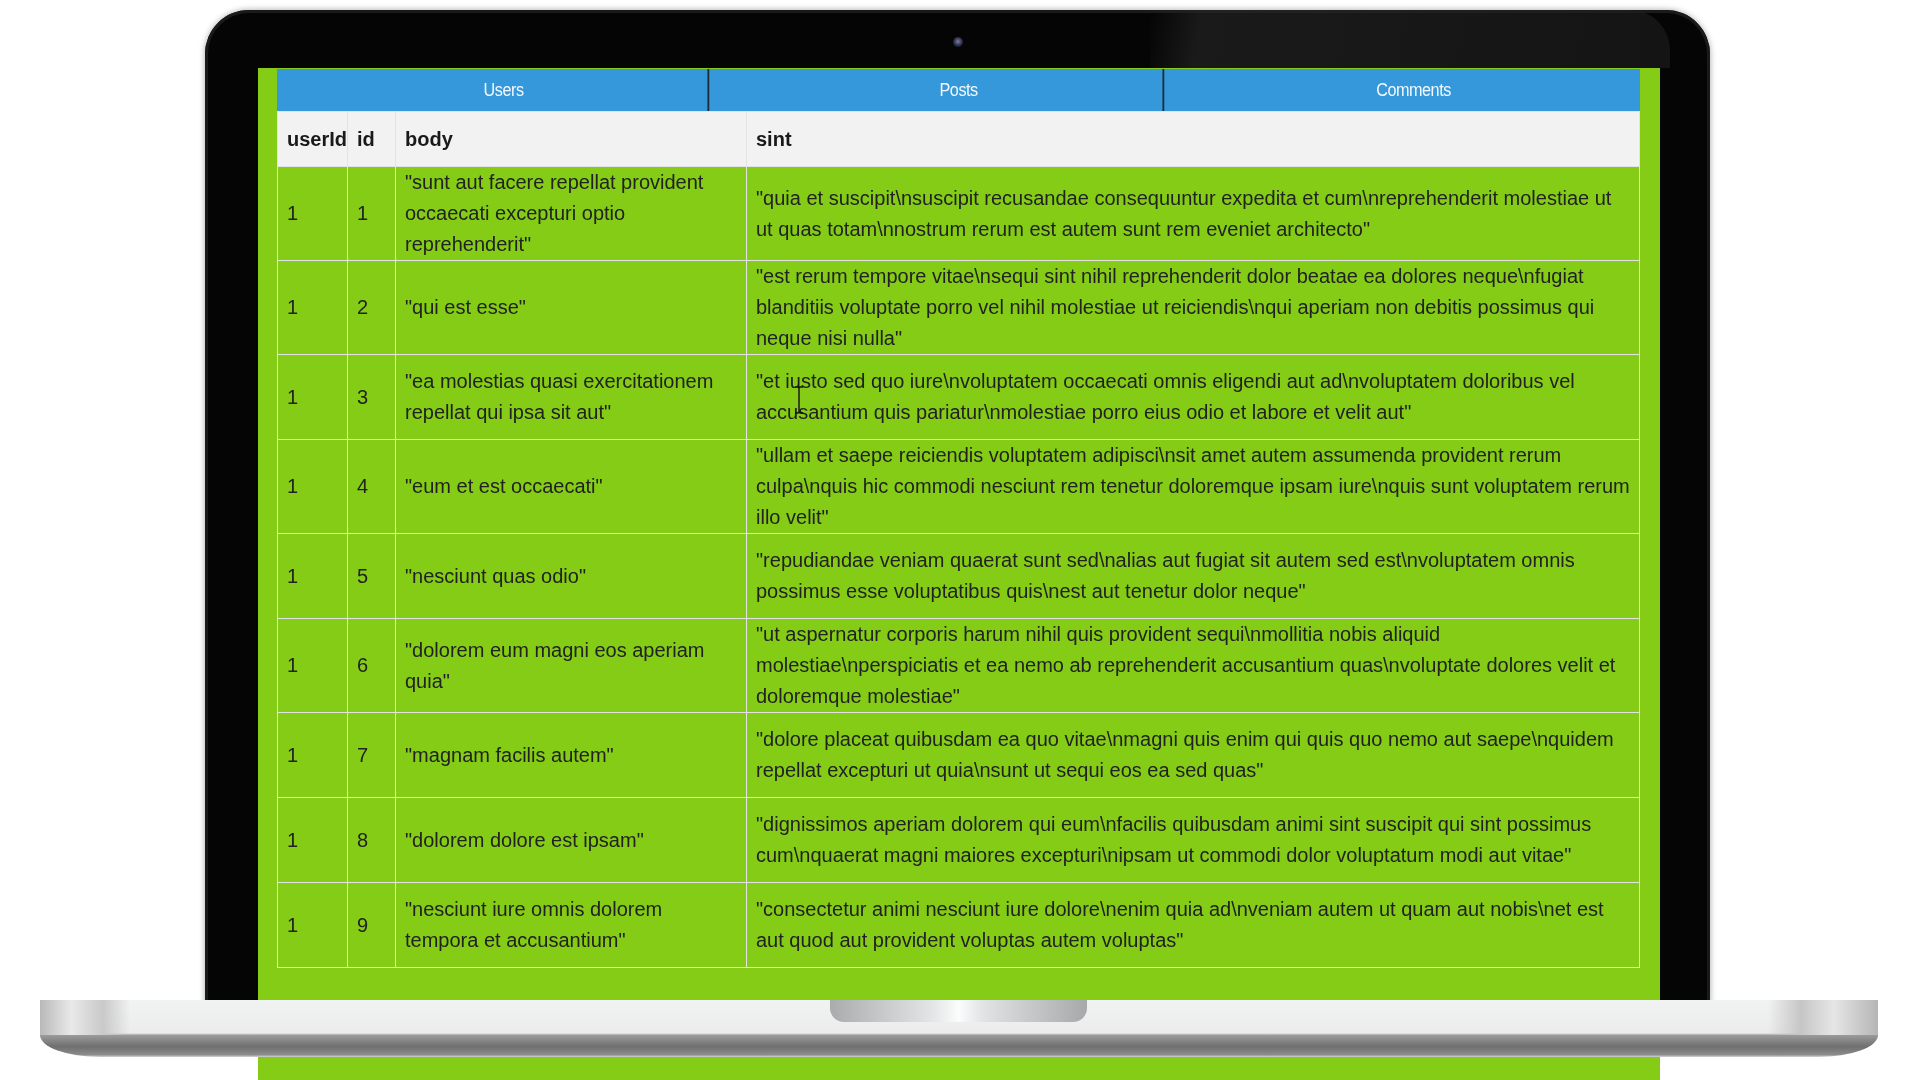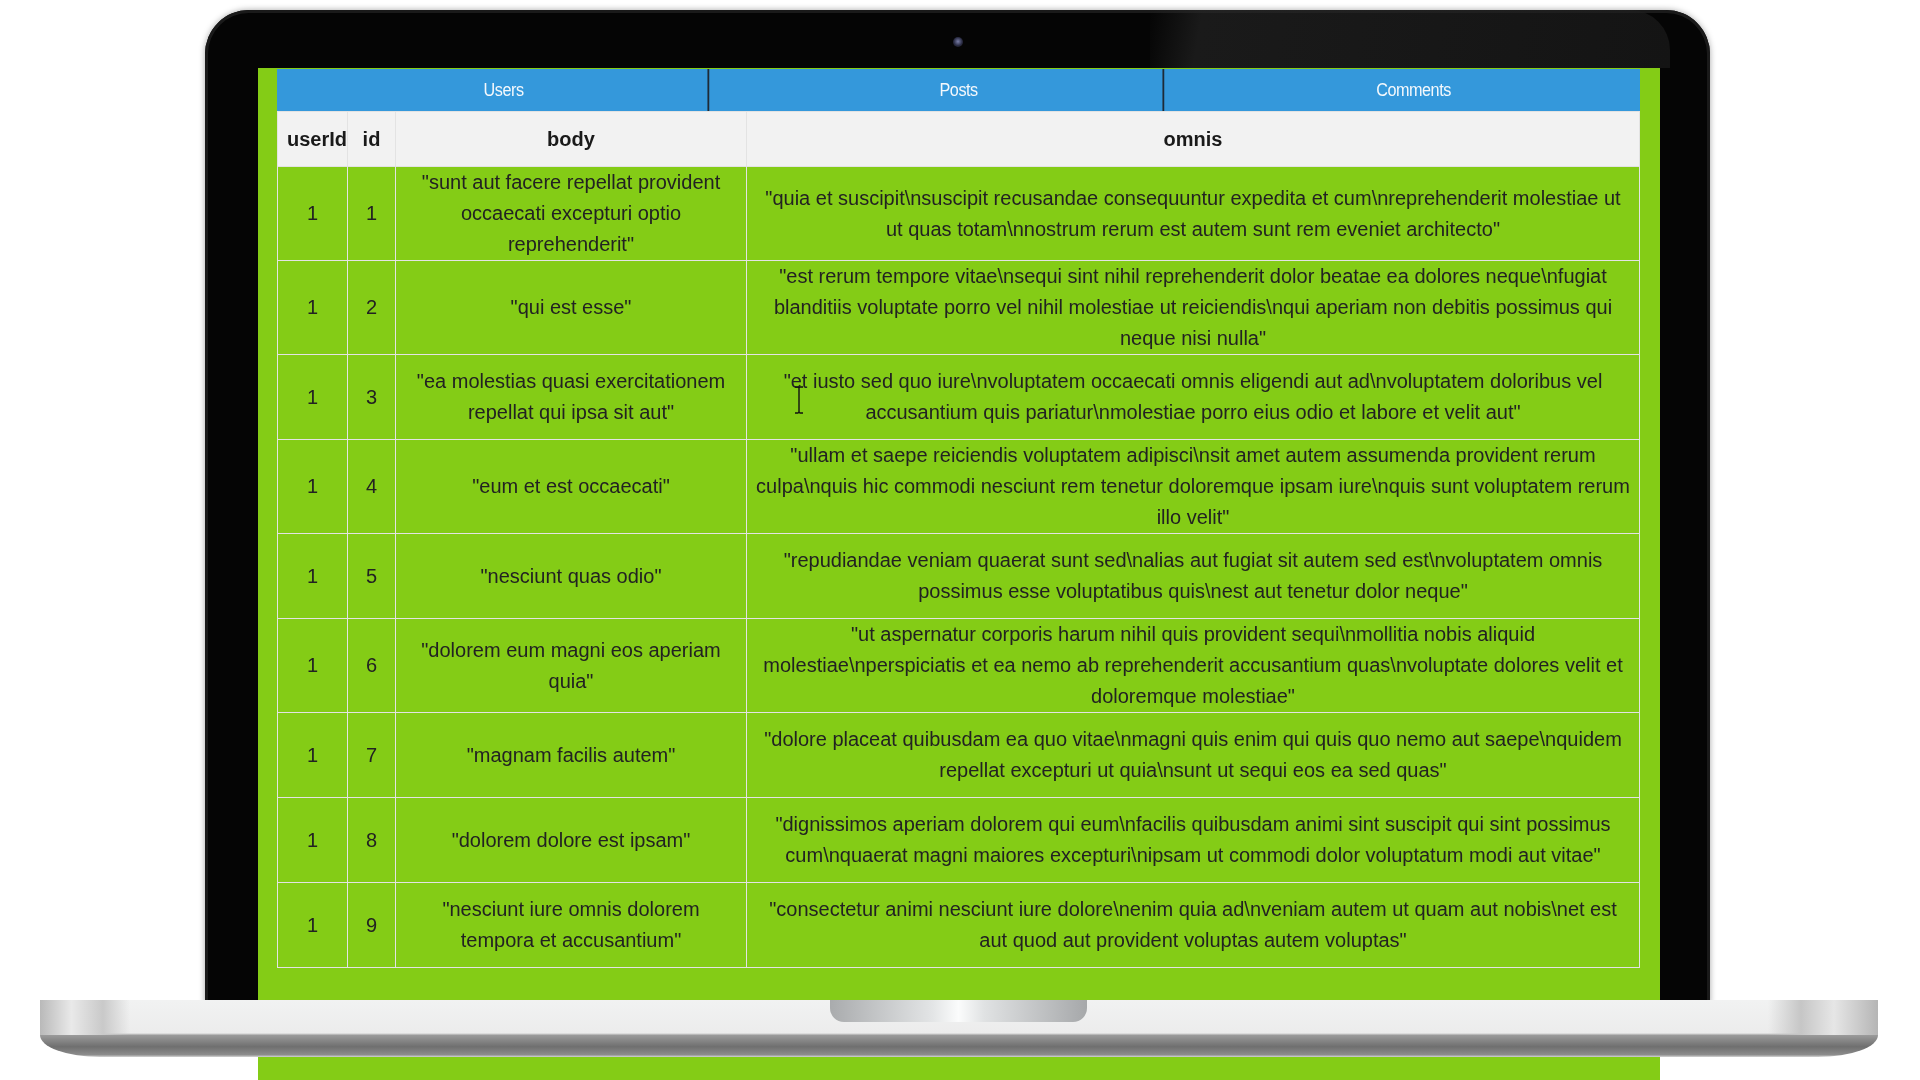--- a/index.html
+++ b/index.html
@@ -34,21 +34,21 @@
     color: #f4f8fc; font-size: 18px; letter-spacing: -0.5px; cursor: pointer;
     border-right: 2px solid #1e2a36; transform: scaleX(0.9);
   }
   .nav-tab:last-child { border-right: none; }
   table.posts {
     position: absolute; left: 19px; top: 43px; width: 1363px;
     border-collapse: collapse; table-layout: fixed;
     font-family: "Liberation Sans", sans-serif; color: #222;
   }
   table.posts th, table.posts td {
-    border: 1.5px solid #e3e3e3; text-align: center; vertical-align: middle;
+    border: 1.5px solid #e3e3e3; text-align: left; vertical-align: middle;
     padding: 0 9px; font-size: 20px; line-height: 31px;
   }
   table.posts th {
     background: #f2f2f2; height: 54px; font-weight: bold; color: #1a1a1a;
   }
   table.posts td { height: 84px; }
   .cursor-ibeam {
     position: absolute; left: 794px; top: 386px; width: 10px; height: 28px;
   }
   .base {
@@ -89,21 +89,21 @@
       <col style="width:70px">
       <col style="width:48px">
       <col style="width:351px">
       <col>
     </colgroup>
     <thead>
       <tr>
         <th>userId</th>
         <th>id</th>
         <th>body</th>
-        <th>omnis</th>
+        <th>sint</th>
       </tr>
     </thead>
     <tbody>
       <tr>
         <td>1</td>
         <td>1</td>
         <td>"sunt aut facere repellat provident occaecati excepturi optio reprehenderit"</td>
         <td>"quia et suscipit\nsuscipit recusandae consequuntur expedita et cum\nreprehenderit molestiae ut ut quas totam\nnostrum rerum est autem sunt rem eveniet architecto"</td>
       </tr>
       <tr>

